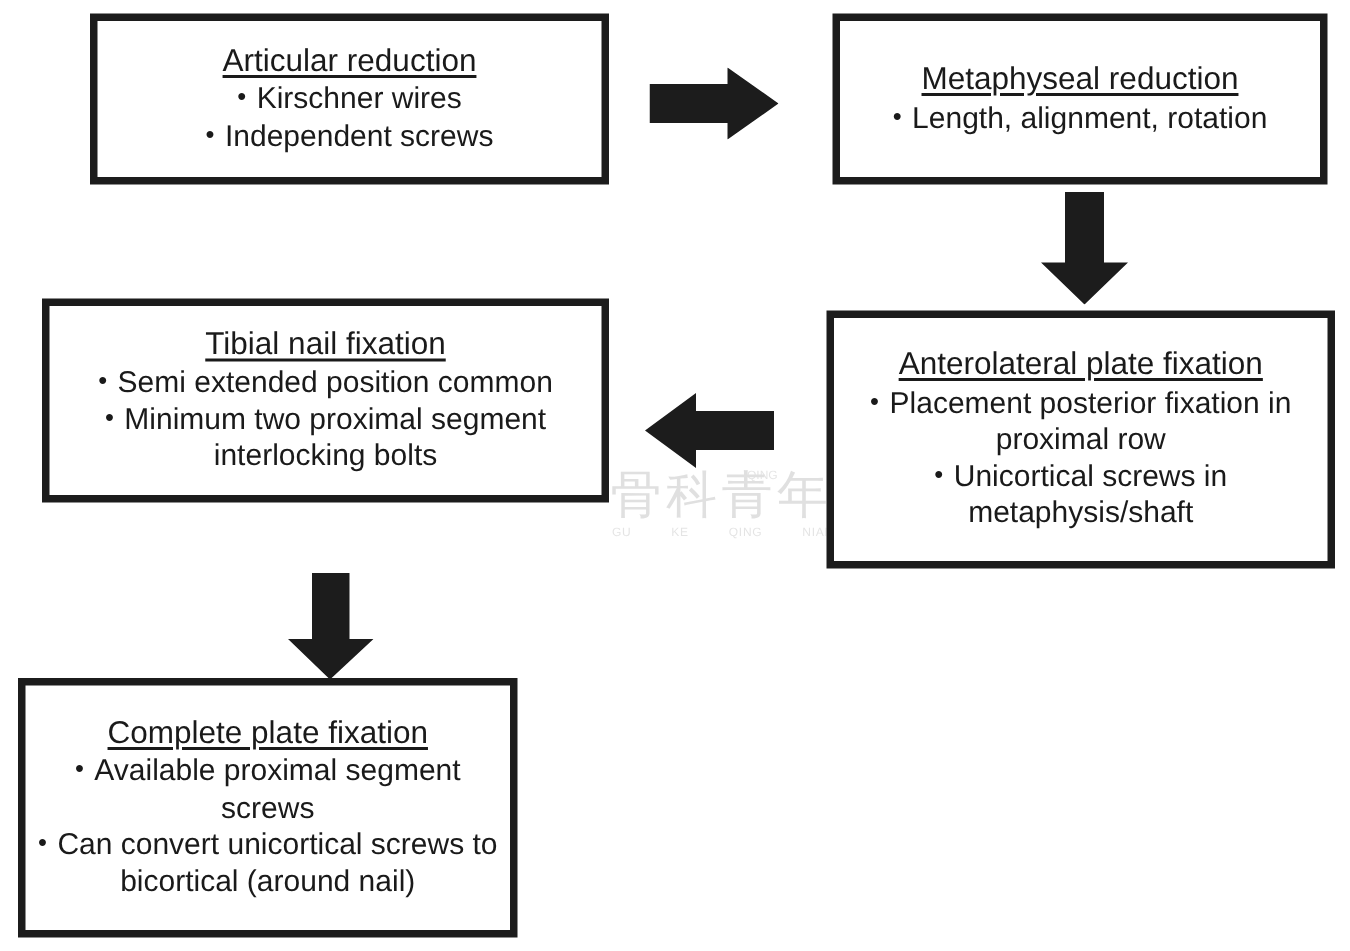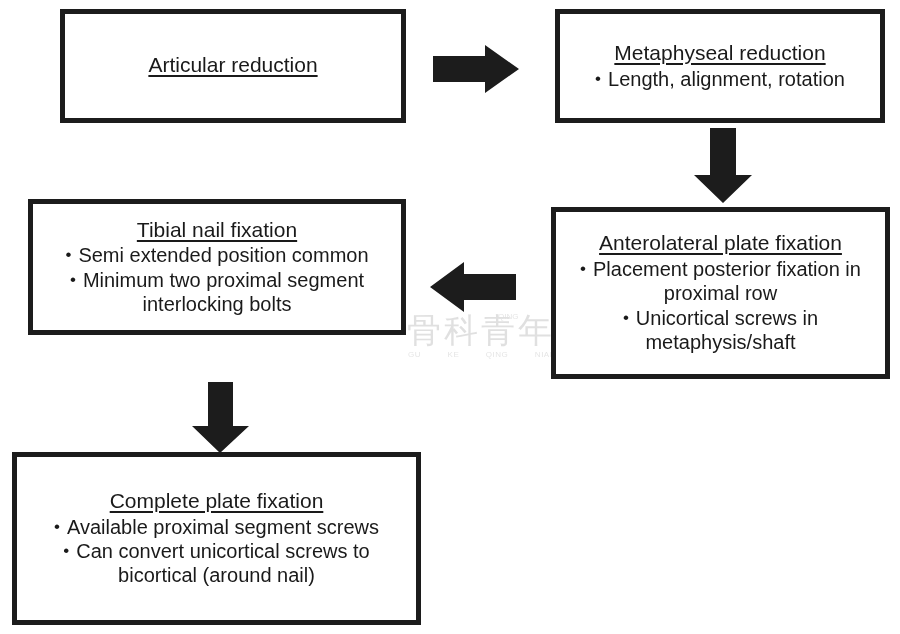--- a/index.html
+++ b/index.html
@@ -63,21 +63,21 @@
     line-height: 1;
     vertical-align: 2px;
     margin-right: 7px;
   }
 
   
   #node-articular       { left: 60px;  top: 9px;   width: 346px; height: 114px; }
   #node-metaphyseal     { left: 555px; top: 9px;   width: 330px; height: 114px; }
   #node-tibial-nail     { left: 28px;  top: 199px; width: 378px; height: 136px; }
   #node-anterolateral   { left: 551px; top: 207px; width: 339px; height: 172px; }
-  #node-complete-plate  { left: 12px;  top: 452px; width: 409px; height: 173px; }
+  #node-complete-plate  { left: 12px;  top: 452px; width: 333px; height: 173px; }
 
   
   .arrow {
     position: absolute;
     z-index: 2;
   }
   .arrow svg { display: block; }
 
   #arrow-articular-to-metaphyseal { left: 433px; top: 45px;  width: 86px; height: 48px; }
   #arrow-metaphyseal-to-anterolateral { left: 694px; top: 128px; width: 58px; height: 75px; }
@@ -140,20 +140,24 @@
     <div class="wm-pinyin">
       <span>GU</span>
       <span>KE</span>
       <span>QING</span>
       <span>NIAN</span>
     </div>
   </div>
 
   <div class="node" id="node-articular">
     <div class="node-title">Articular reduction</div>
+    <ul class="bullets">
+      <li><span class="bl-dot">•</span><span>Kirschner wires</span></li>
+      <li><span class="bl-dot">•</span><span>Independent screws</span></li>
+    </ul>
   </div>
 
   <div class="node" id="node-metaphyseal">
     <div class="node-title">Metaphyseal reduction</div>
     <ul class="bullets">
       <li><span class="bl-dot">•</span><span>Length, alignment, rotation</span></li>
     </ul>
   </div>
 
   <div class="node" id="node-tibial-nail">

